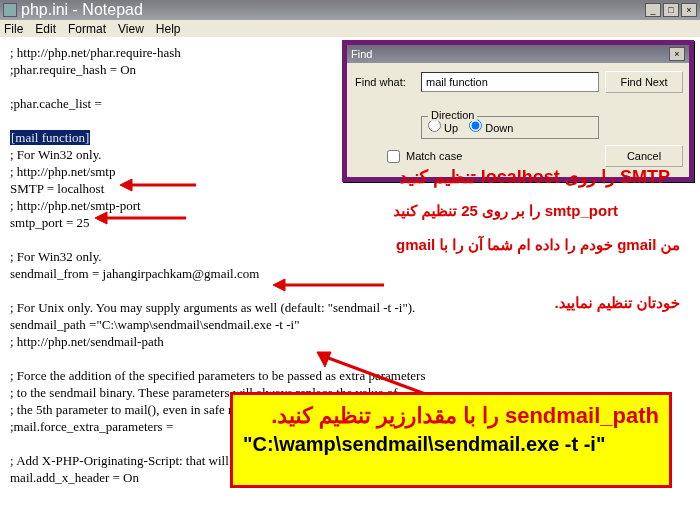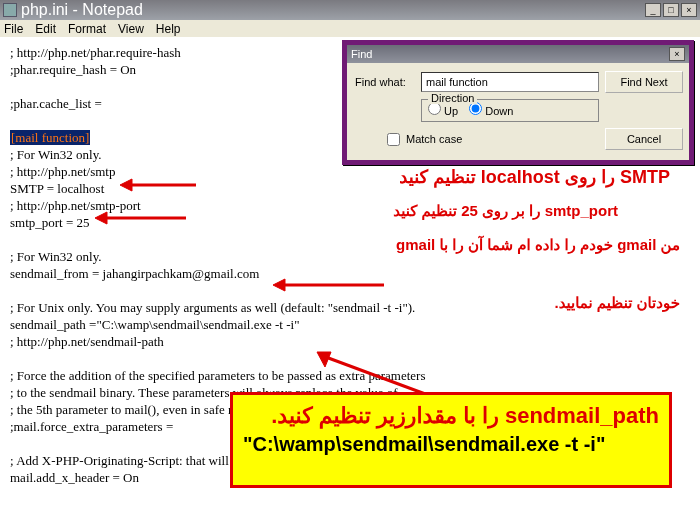--- a/index.html
+++ b/index.html
@@ -5,30 +5,30 @@
   * { box-sizing: border-box; margin: 0; padding: 0; }
   body { font-family: Tahoma, Arial, sans-serif; font-size: 12px; background: #fff; width: 700px; height: 512px; overflow: hidden; position: relative; }
   .titlebar { height: 20px; background: linear-gradient(#7a7a80,#9da1a8); display: flex; align-items: center; padding: 0 3px; color: #fff; }
   .titlebar .ticon { width: 14px; height: 14px; background: #8aa; margin-right: 4px; border: 1px solid #556; }
   .titlebar .ttl { flex: 1; font-size: 16px; }
   .winbtns { display: flex; gap: 2px; }
   .winbtn { width: 16px; height: 14px; background: #d4d0c8; border: 1px solid #555; font-size: 9px; line-height: 12px; text-align: center; color:#000; cursor:pointer; }
   .menubar { height: 18px; background: #ece9d8; border-bottom: 1px solid #fff; display: flex; align-items: center; padding: 0 4px; font-size: 12px; }
   .menubar span { margin-right: 12px; cursor: pointer; }
   .content { position: absolute; top: 38px; left: 0; right: 0; bottom: 0; padding: 6px 10px; font-family: "Times New Roman", serif; font-size: 13px; line-height: 17px; color: #000; }
-  .hl { background: #0a246a; color: #f97316; padding: 0 1px; }
+  .hl { background: #0a246a; color: #e5e5e5; padding: 0 1px; }
   
   .findwin { position: absolute; top: 40px; left: 342px; width: 352px; background: #ece9d8; border: 5px solid #701a75; box-shadow: 1px 1px 0 #000; }
   .findtitle { height: 18px; background: linear-gradient(#6b6d78,#8f929c); color: #fff; display: flex; align-items: center; padding: 0 4px; font-size: 11px; }
   .findtitle .t { flex:1; }
   .findbody { padding: 8px 6px 10px 8px; display: grid; grid-template-columns: 60px 1fr 78px; grid-template-rows: auto auto; gap: 6px 6px; align-items: center; font-size: 11px; }
   .findinput { height: 20px; border: 1px inset #888; background: #fff; padding: 2px 4px; font-size: 11px; }
   .dlgbtn { height: 22px; border: 1px outset #fff; background: #ece9d8; font-size: 11px; cursor:pointer; }
   .matchrow { grid-column: 1 / span 2; display:flex; align-items:center; gap:6px;margin-left:32px; }
-  .dirbox { grid-column: 2; border:1px solid #888; padding: 2px 6px 4px 6px; font-size:11px; position:relative; }
+  .dirbox { grid-column: 2; border:1px solid #888; padding: 2px 6px 4px 6px; font-size:11px; position:relative;margin-top:17px; }
   .dirbox .lgd { position:absolute; top:-8px; left:6px; background:#ece9d8; padding:0 3px; }
   .dirbox label { margin-right: 8px; }
   
   .ann { position:absolute; font-family: Tahoma, Arial, sans-serif; font-weight: bold; color:#d00; font-size:18px; direction: rtl; text-align:right; }
   .ann2 { color:#d00; font-size:15px; }
   .arrow { position:absolute; stroke:#d00; fill:#d00; }
   .yellowbox { position:absolute; left:230px; top:392px; width:442px; height:96px; background:#ff0; border:3px solid #d00; padding:8px 10px; font-family: Tahoma, Arial; direction:rtl; text-align:right; }
   .yellowbox .l1 { color:#d00; font-weight:bold; font-size:22px; }
   .yellowbox .l2 { color:#000; font-weight:bold; font-size:20px; direction:ltr; text-align:left; margin-top:4px; }
 </style>

